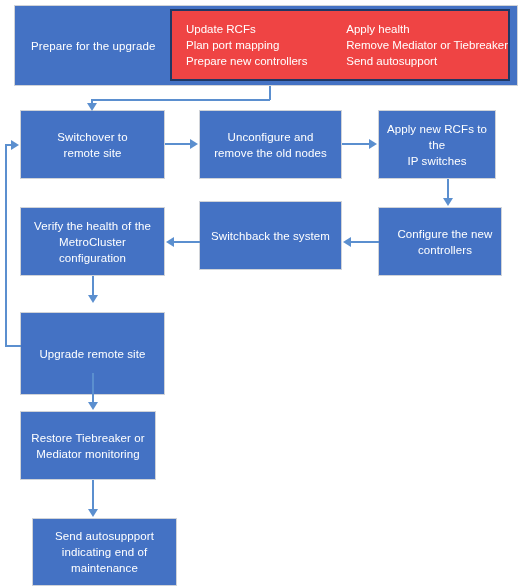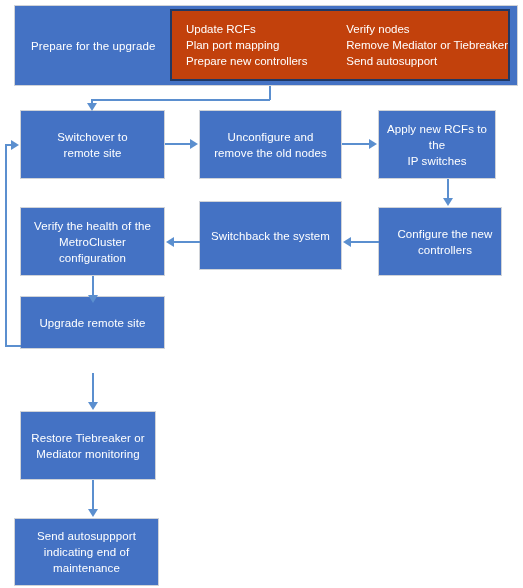--- a/index.html
+++ b/index.html
@@ -40,21 +40,21 @@
     justify-content: flex-start;
     padding-left: 16px;
   }
   #panel-tasks {
     position: absolute;
     left: 170px;
     top: 9px;
     width: 340px;
     height: 72px;
     box-sizing: border-box;
-    background: #c2410c;
+    background: #ef4444;
     border: 2px solid #1F3864;
     display: flex;
     flex-direction: row;
     align-items: center;
     padding: 4px 0 4px 14px;
     color: #ffffff;
     font-size: 11.5px;
     line-height: 16px;
   }
   .task-col { display: flex; flex-direction: column; }
@@ -98,21 +98,21 @@
     <span>Prepare for the upgrade</span>
   </div>
 
   <div id="panel-tasks">
     <div class="task-col col-a">
       <span class="task-line">Update RCFs</span>
       <span class="task-line">Plan port mapping</span>
       <span class="task-line">Prepare new controllers</span>
     </div>
     <div class="task-col col-b">
-      <span class="task-line">Verify nodes</span>
+      <span class="task-line">Apply health</span>
       <span class="task-line">Remove Mediator or Tiebreaker</span>
       <span class="task-line">Send autosupport</span>
     </div>
   </div>
 
   <div class="node" id="node-switchover" style="left:20px; top:110px; width:145px; height:69px;">
     <span>Switchover to
 remote site</span>
   </div>
 
@@ -134,30 +134,30 @@
 
   <div class="node" id="node-switchback" style="left:199px; top:201px; width:143px; height:69px;">
     <span>Switchback the system</span>
   </div>
 
   <div class="node" id="node-configure-controllers" style="left:378px; top:207px; width:124px; height:69px;padding-left:16px;">
     <span>Configure the new
 controllers</span>
   </div>
 
-  <div class="node" id="node-upgrade-remote" style="left:20px; top:296px; width:145px; height:53px;justify-content:center;">
+  <div class="node" id="node-upgrade-remote" style="left:20px; top:312px; width:145px; height:83px;justify-content:center;">
     <span>Upgrade remote site</span>
   </div>
 
   <div class="node" id="node-restore-monitoring" style="left:20px; top:411px; width:136px; height:69px;">
     <span>Restore Tiebreaker or
 Mediator monitoring</span>
   </div>
 
-  <div class="node" id="node-send-autosupport" style="left:14px; top:518px; width:145px; height:68px;">
+  <div class="node" id="node-send-autosupport" style="left:32px; top:518px; width:145px; height:68px;">
     <span>Send autosuppport
 indicating end of
 maintenance</span>
   </div>
 
   <div class="conn v" style="left:269px; top:86px; height:14px;"></div>
   <div class="conn h" style="left:91px; top:99px; width:179px;"></div>
   <div class="conn v" style="left:91px; top:99px; height:6px;"></div>
   <div class="arrowhead down" style="left:87px; top:103px;"></div>
 

